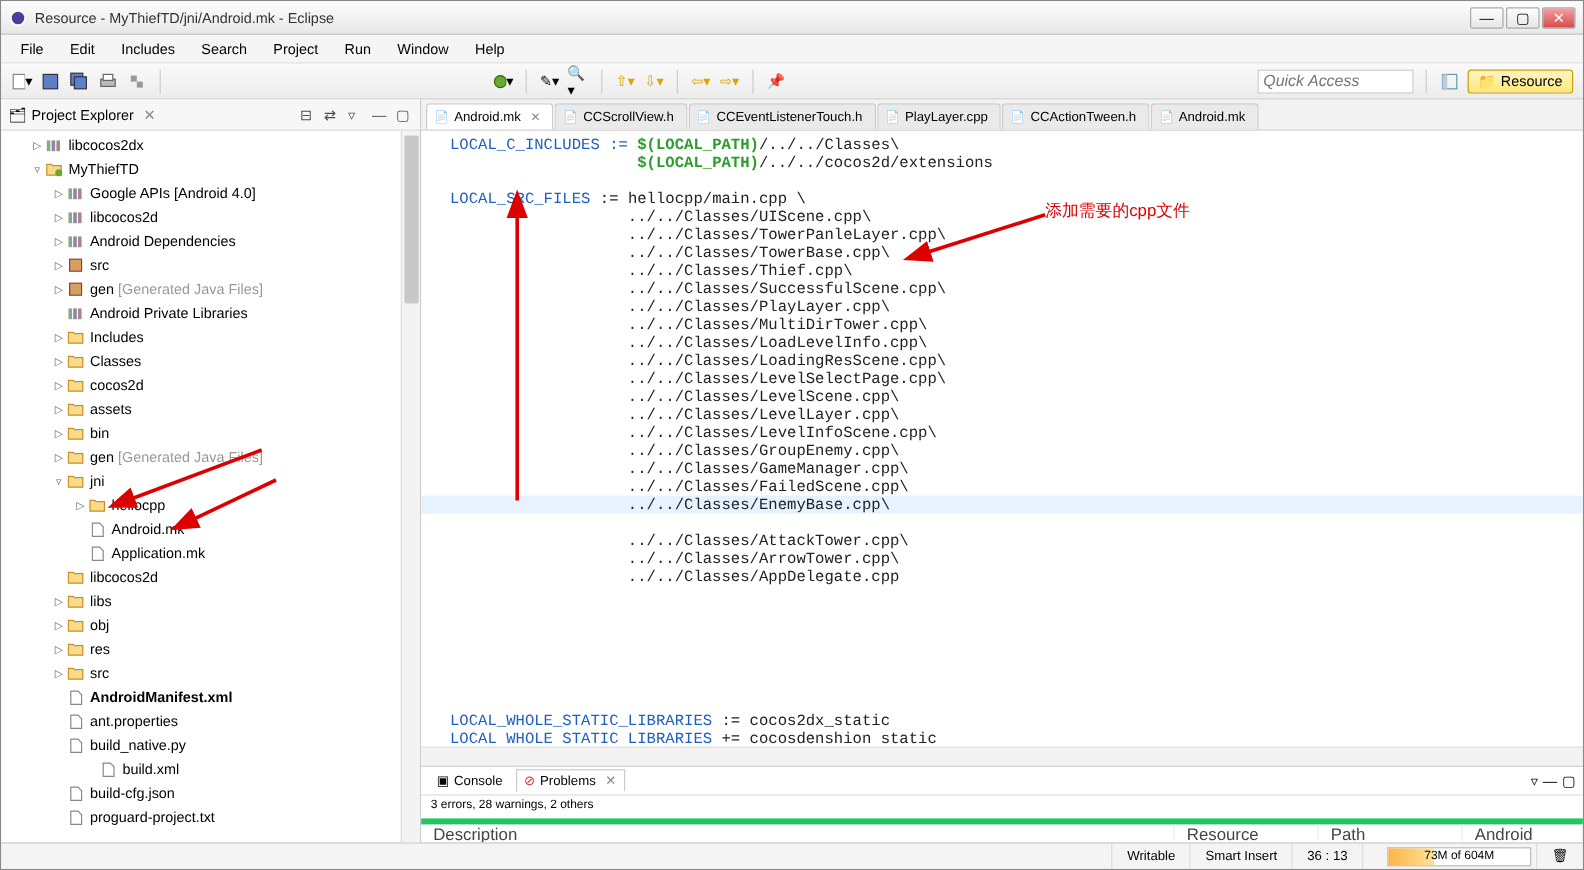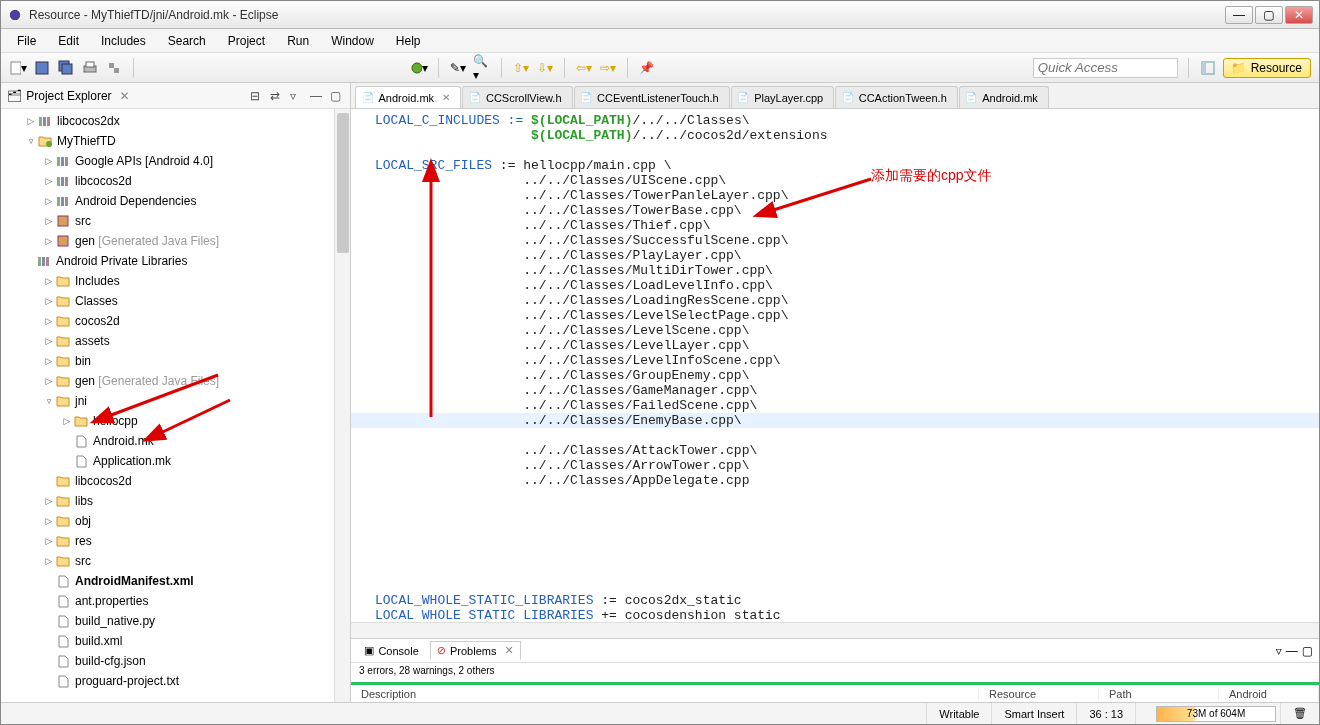--- a/index.html
+++ b/index.html
@@ -10,21 +10,21 @@
   .titlebar .title { flex: 1; color: #333; }
   .titlebar .win-btns { display: flex; gap: 2px; }
   .titlebar .win-btn { width: 28px; height: 18px; border: 1px solid #aaa; background: linear-gradient(to bottom,#fefefe,#e6e6e6); display:flex; align-items:center; justify-content:center; cursor:pointer; border-radius:2px;}
   .titlebar .win-btn.close { background: linear-gradient(to bottom,#f7a0a0,#d54c4c); color:#fff;}
   .menubar { height: 24px; background: #f5f5f5; display: flex; align-items: center; padding: 0 6px; border-bottom: 1px solid #ddd; gap: 2px;}
   .menubar .menu-item { padding: 3px 10px; cursor: pointer; }
   .toolbar { height: 30px; background: linear-gradient(to bottom,#fafafa,#ececec); display: flex; align-items: center; padding: 0 8px; border-bottom: 1px solid #ccc; gap: 6px; }
   .toolbar .tb-icon { width: 18px; height: 18px; display:inline-flex; align-items:center; justify-content:center; cursor:pointer;}
   .toolbar .sep { width:1px; height:20px; background:#ccc; margin:0 4px;}
   .toolbar .spacer { flex:1; }
-  .toolbar .quick-access { width: 145px; height: 20px; border: 1px solid #ccc; background:#fff; padding:0 4px; color:#888; font-style:italic; }
+  .toolbar .quick-access { width: 130px; height: 20px; border: 1px solid #ccc; background:#fff; padding:0 4px; color:#888; font-style:italic; }
   .resource-pill { border:1px solid #c9a200; background: linear-gradient(to bottom,#fff5c6,#ffe877); padding:2px 8px; border-radius:3px; display:flex; align-items:center; gap:4px; cursor:pointer;}
   .main { flex: 1; display: flex; min-height:0; }
   .sidebar { width: 350px; background: #fff; border-right: 1px solid #ccc; display: flex; flex-direction: column; }
   .view-header { height: 26px; display: flex; align-items: center; padding: 0 6px; border-bottom: 1px solid #ddd; background:#f7f7f7;}
   .view-header .view-title { flex:1; display:flex; align-items:center; gap:4px;}
   .view-header .view-btns { display:flex; gap:6px; }
   .view-header .view-btn { width:14px; height:14px; cursor:pointer; opacity:0.7;}
   .tree { flex: 1; overflow-y: auto; padding: 2px 0; position:relative;}
   .tree-scrollbar { position:absolute; right:0; top:0; width:16px; height:100%; background:#f3f3f3; border-left:1px solid #ddd;}
   .tree-scrollbar .thumb { position:absolute; left:2px; width:12px; background:#c8c8c8; border-radius:2px;}
@@ -47,21 +47,21 @@
   .code .kw { color:#1f5fbf;}
   .code .path-macro { color:#2a9d2a; font-weight:bold;}
   .code .hl-line { background:#e6f2ff; display:block; margin-left:-24px; padding-left:24px;}
   .annotation-text { position:absolute; color:#d00; font-size:14px;}
   .arrow-svg { position:absolute; pointer-events:none;}
   .bottom-panel { height:64px; border-top:1px solid #ccc; background:#fff; display:flex; flex-direction:column;}
   .bottom-tabs { height:24px; display:flex; align-items:center; padding:0 6px; gap:4px; border-bottom:1px solid #ddd;}
   .btab { padding:2px 6px; border:1px solid transparent; display:flex; align-items:center; gap:4px; cursor:pointer; font-size:11px;}
   .btab.active { background:#fff; border-color:#ccc; border-bottom-color:#fff;}
   .bottom-body { flex:1; padding:2px 8px; font-size:10px;}
-  .bottom-cols { display:flex; border-top:3px solid #22c55e; height:20px; align-items:center; font-size:11px; color:#444;}
+  .bottom-cols { display:flex; border-top:5px solid #22c55e; height:20px; align-items:center; font-size:14px; color:#444;}
   .bottom-cols div { padding:0 10px; border-right:1px solid #eee;}
   .statusbar { height: 22px; background:#f4f4f4; border-top:1px solid #ccc; display:flex; align-items:center; font-size:11px;}
   .statusbar .cell { padding:0 12px; border-left:1px solid #ddd; height:100%; display:flex; align-items:center;}
   .statusbar .spacer { flex:1;}
   .mem-bar { width:120px; height:16px; border:1px solid #bbb; background:#fff; position:relative; margin-left:8px;}
   .mem-bar .fill { position:absolute; left:0; top:0; height:100%; background:linear-gradient(to right,#ffb347,#ffe29a);}
   .mem-bar .txt { position:absolute; width:100%; text-align:center; font-size:10px; top:1px;}
   .editor-scrollbar-h { height:16px; background:#f3f3f3; border-top:1px solid #ddd;}
 </style>
 </head>
@@ -238,21 +238,21 @@
           </div>
           <div class="tree-row" style="padding-left: 42px;">
             <span class="tri">▷</span>
             <span class="ficon pkg">
               <svg width="12" height="12">
                 <rect x="1" y="1" width="10" height="10" fill="#d4a15c" stroke="#936"></rect>
               </svg>
             </span>
             <span class="label">gen <span class="gen">[Generated Java Files]</span></span>
           </div>
-          <div class="tree-row" style="padding-left: 23px;">
+          <div class="tree-row" style="padding-left: 42px;">
             <span class="tri"></span>
             <span class="ficon lib">
               <svg width="14" height="12">
                 <rect x="1" y="2" width="3" height="9" fill="#8a8"></rect>
                 <rect x="5" y="2" width="3" height="9" fill="#88a"></rect>
                 <rect x="9" y="2" width="3" height="9" fill="#a88"></rect>
               </svg>
             </span>
             <span class="label">Android Private Libraries</span>
           </div>
@@ -411,21 +411,21 @@
           </div>
           <div class="tree-row" style="padding-left: 42px;">
             <span class="tri"></span>
             <span class="ficon file">
               <svg width="11" height="13">
                 <path d="M1 1h6l3 3v8H1z" fill="#fff" stroke="#888"></path>
               </svg>
             </span>
             <span class="label">build_native.py</span>
           </div>
-          <div class="tree-row" style="padding-left: 42px;">
+          <div class="tree-row" style="padding-left: 42px; margin-left: 27px;">
             <span class="tri"></span>
             <span class="ficon file">
               <svg width="11" height="13">
                 <path d="M1 1h6l3 3v8H1z" fill="#fff" stroke="#888"></path>
               </svg>
             </span>
             <span class="label">build.xml</span>
           </div>
           <div class="tree-row" style="padding-left: 42px;">
             <span class="tri"></span>

